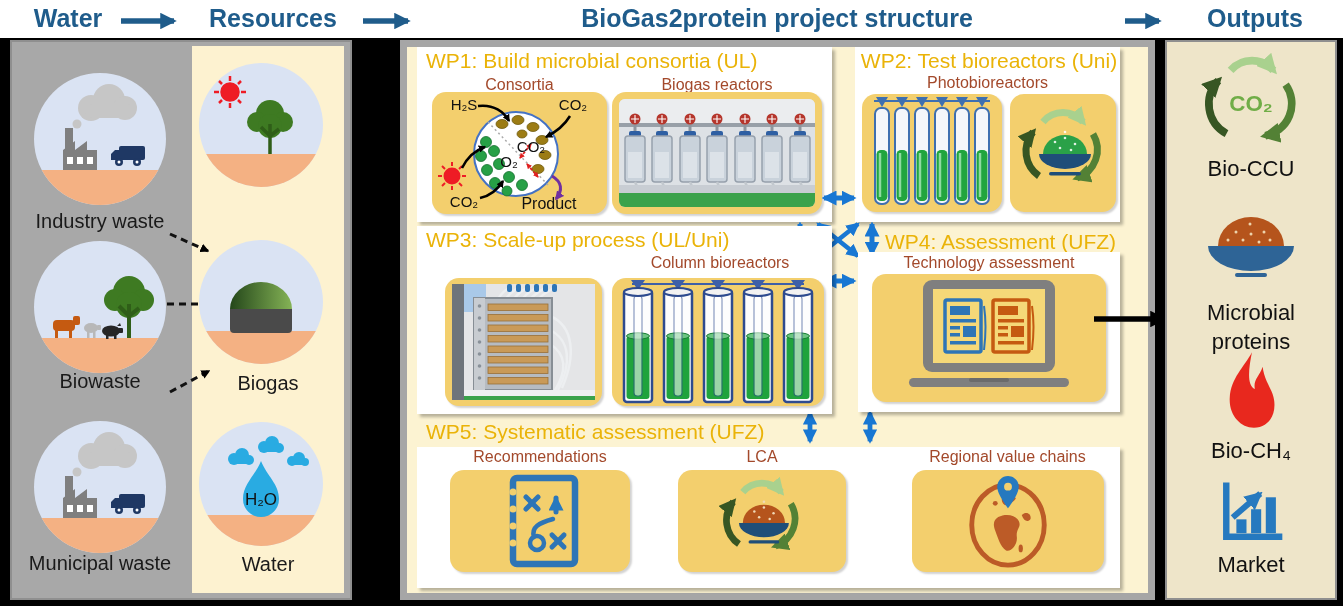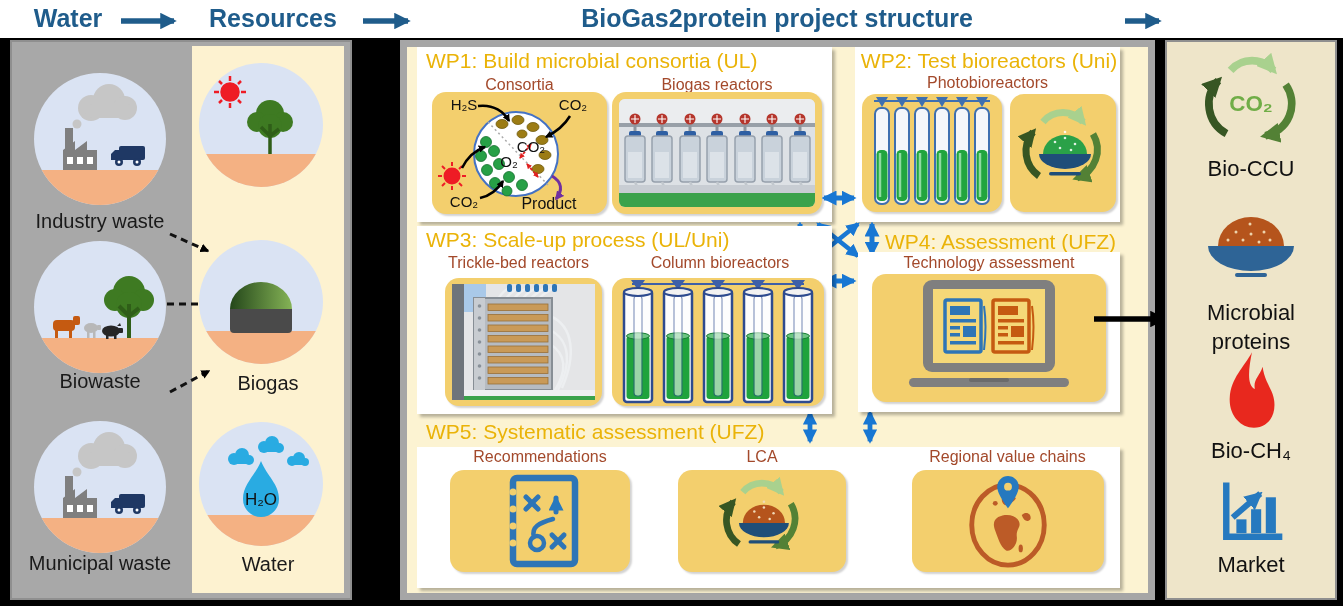--- a/index.html
+++ b/index.html
@@ -65,20 +65,21 @@
     <line x1="3" y1="8" x2="56" y2="8" stroke="#1F5C8B" stroke-width="5.5" marker-end="url(#mk-hblue)"></line>
   </svg>
   <div class="lbl hdr" style="left:198px;top:4px;width:150px;">Resources</div>
   <svg class="abs" style="left:360px;top:13px;" width="64" height="16">
     <line x1="3" y1="8" x2="48" y2="8" stroke="#1F5C8B" stroke-width="5.5" marker-end="url(#mk-hblue)"></line>
   </svg>
   <div class="lbl hdr" style="left:477px;top:4px;width:600px;">BioGas2protein project structure</div>
   <svg class="abs" style="left:1122px;top:13px;" width="52" height="16">
     <line x1="3" y1="8" x2="37" y2="8" stroke="#1F5C8B" stroke-width="5.5" marker-end="url(#mk-hblue)"></line>
   </svg>
+  <div class="lbl hdr" style="left:1185px;top:4px;width:140px;">Outputs</div>
 
   <div class="panel" style="left:10px;top:40px;width:342px;height:560px;background:#A8A8A8;border:2px solid #8F8F8F;"></div>
   <div class="panel" style="left:192px;top:46px;width:152px;height:547px;background:#FDF2D0;"></div>
 
   <svg class="abs" style="left:33px;top:72px;" width="134" height="134" viewBox="0 0 134 134">
     <defs>
         <clipPath id="cw1">
           <circle cx="67" cy="67" r="66"></circle>
         </clipPath>
       </defs>
@@ -509,21 +510,20 @@
   </svg>
   <svg class="abs" style="left:802px;top:405px;" width="16" height="44">
       <use href="#sym-varrow"></use>
     </svg>
   <svg class="abs" style="left:862px;top:405px;" width="16" height="44">
       <use href="#sym-varrow"></use>
     </svg>
 
   <div class="wpbox" style="left:417px;top:226px;width:415px;height:188px;"></div>
   <div class="lbl wptitle" style="left:426px;top:228px;width:400px;text-align:left;">WP3: Scale-up process (UL/Uni)</div>
-  <div class="lbl brown" style="left:426px;top:254px;width:185px;">Trickle-bed reactors</div>
   <div class="lbl brown" style="left:615px;top:254px;width:210px;">Column bioreactors</div>
   <div class="ypanel" style="left:445px;top:278px;width:157px;height:128px;"></div>
   <svg class="abs" style="left:452px;top:284px;" width="143" height="116" viewBox="0 0 143 116">
     <rect width="143" height="116" fill="#E4E5E7"></rect>
     <rect width="34" height="28" fill="#A9C9E9"></rect>
     <rect width="12" height="116" fill="#6E747B"></rect>
     <g stroke="#EDEFF1" stroke-width="2.5" fill="none">
       <path d="M46 16 C48 10 52 7 57 4"></path>
         <path d="M54 16 C56 10 61 7 66 4"></path>
         <path d="M62 16 C64 10 70 7 75 4"></path>

